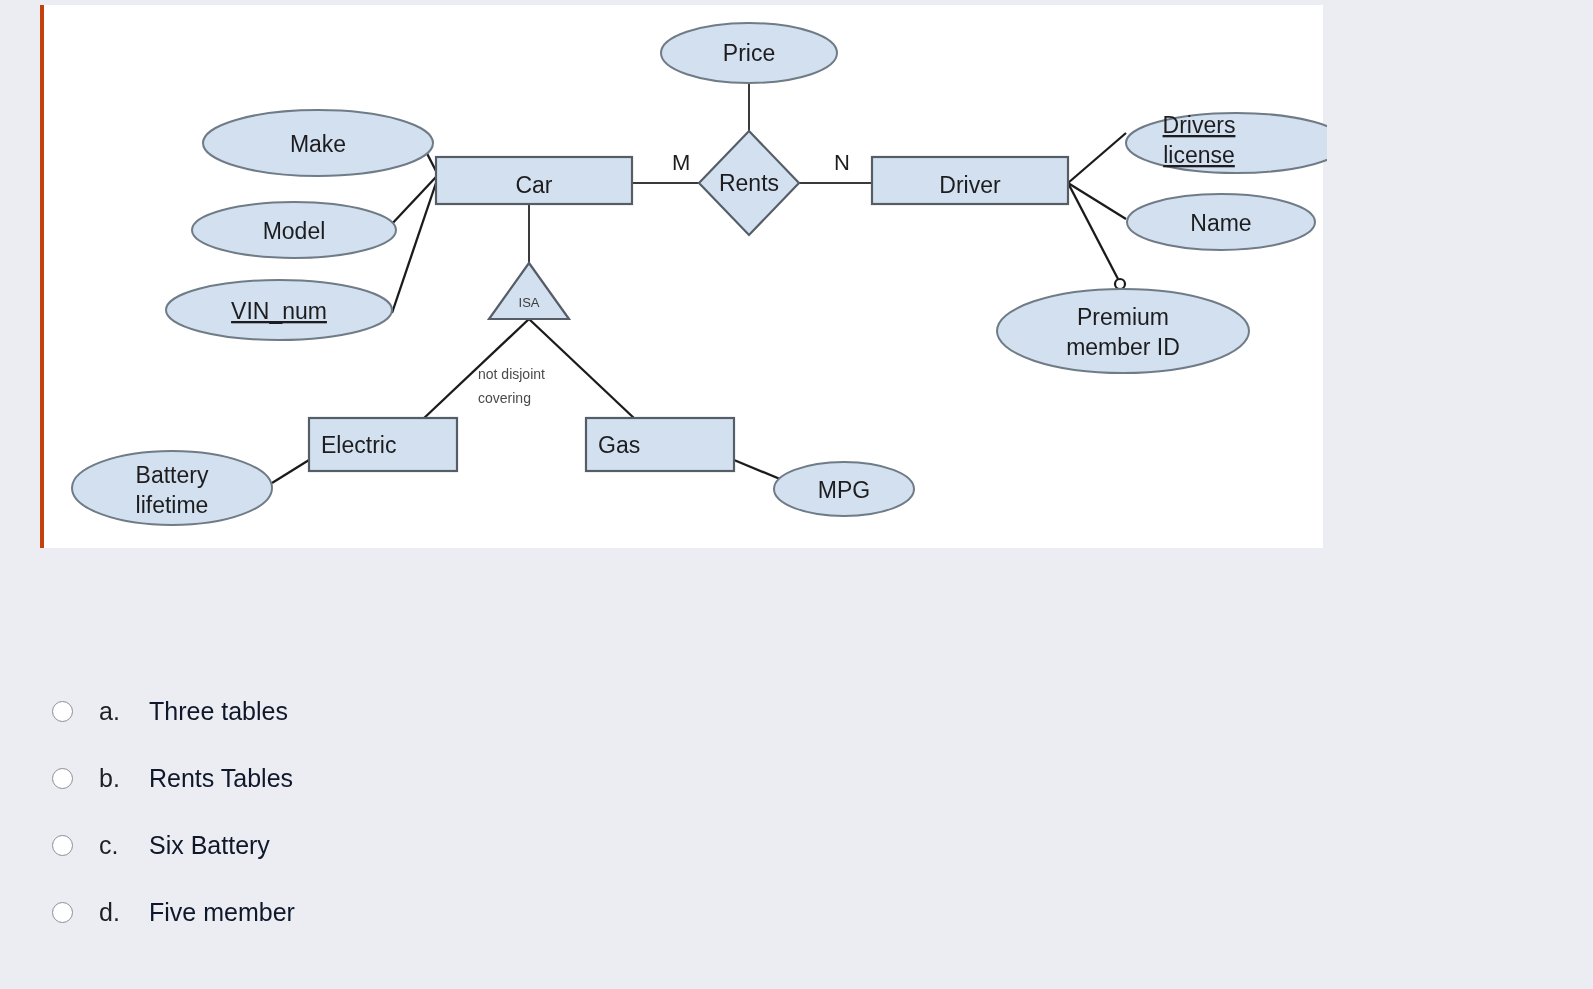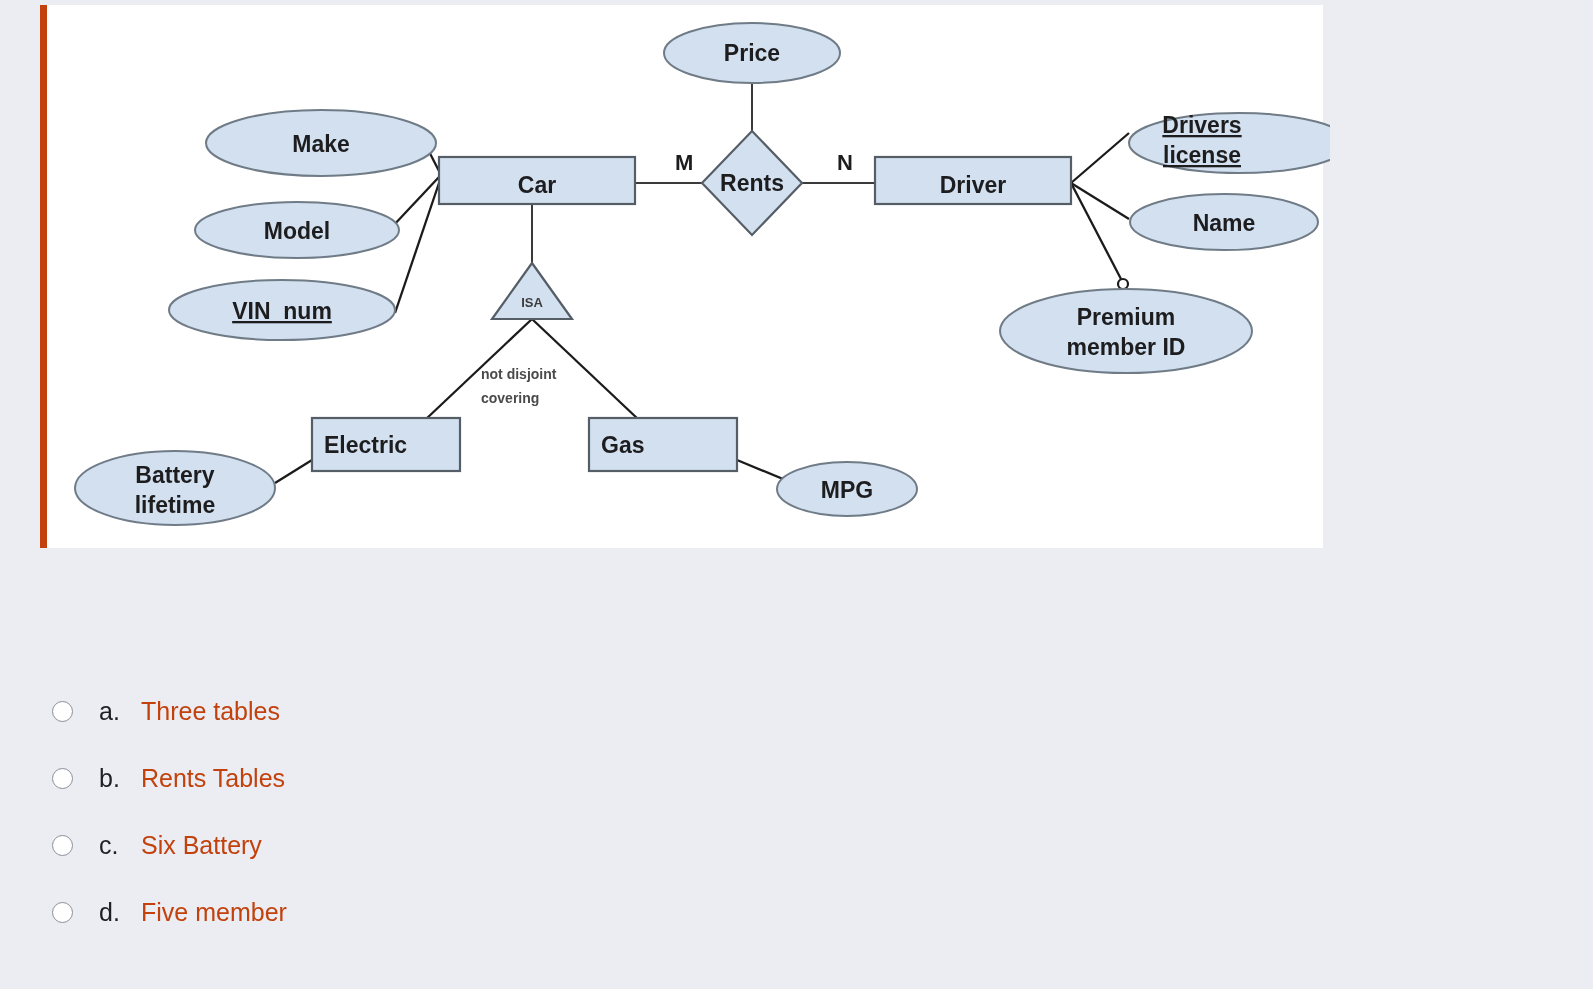--- a/index.html
+++ b/index.html
@@ -19,23 +19,22 @@
     height: 989px;
   }
   
   .diagram-panel {
     position: absolute;
     left: 40px;
     top: 5px;
     width: 1283px;
     height: 543px;
     background: #ffffff;
-    border-left: 7px solid #c2410c;
+    border-left: 4px solid #c2410c;
     box-sizing: border-box;
-    font-weight: bold;
   }
   .diagram-panel svg {
     display: block;
     width: 1283px;
     height: 543px;
   }
   .er-shape {
     fill: #d3e0ef;
     stroke: #6f7b86;
     stroke-width: 2;
@@ -114,22 +113,22 @@
   }
   .opt-letter {
     font-size: 25px;
     color: #1d2026;
     margin-left: 26px;
     width: 42px;
     flex: 0 0 auto;
   }
   .opt-text {
     font-size: 25px;
-    color: #c2410c;
-    margin-left: 0;
+    color: #0f172a;
+    margin-left: 8px;
   }
 </style>
 </head>
 <body>
 
 <div class="page">
 
   <div class="diagram-panel">
     <svg viewBox="0 0 1283 543" xmlns="http://www.w3.org/2000/svg">
 

